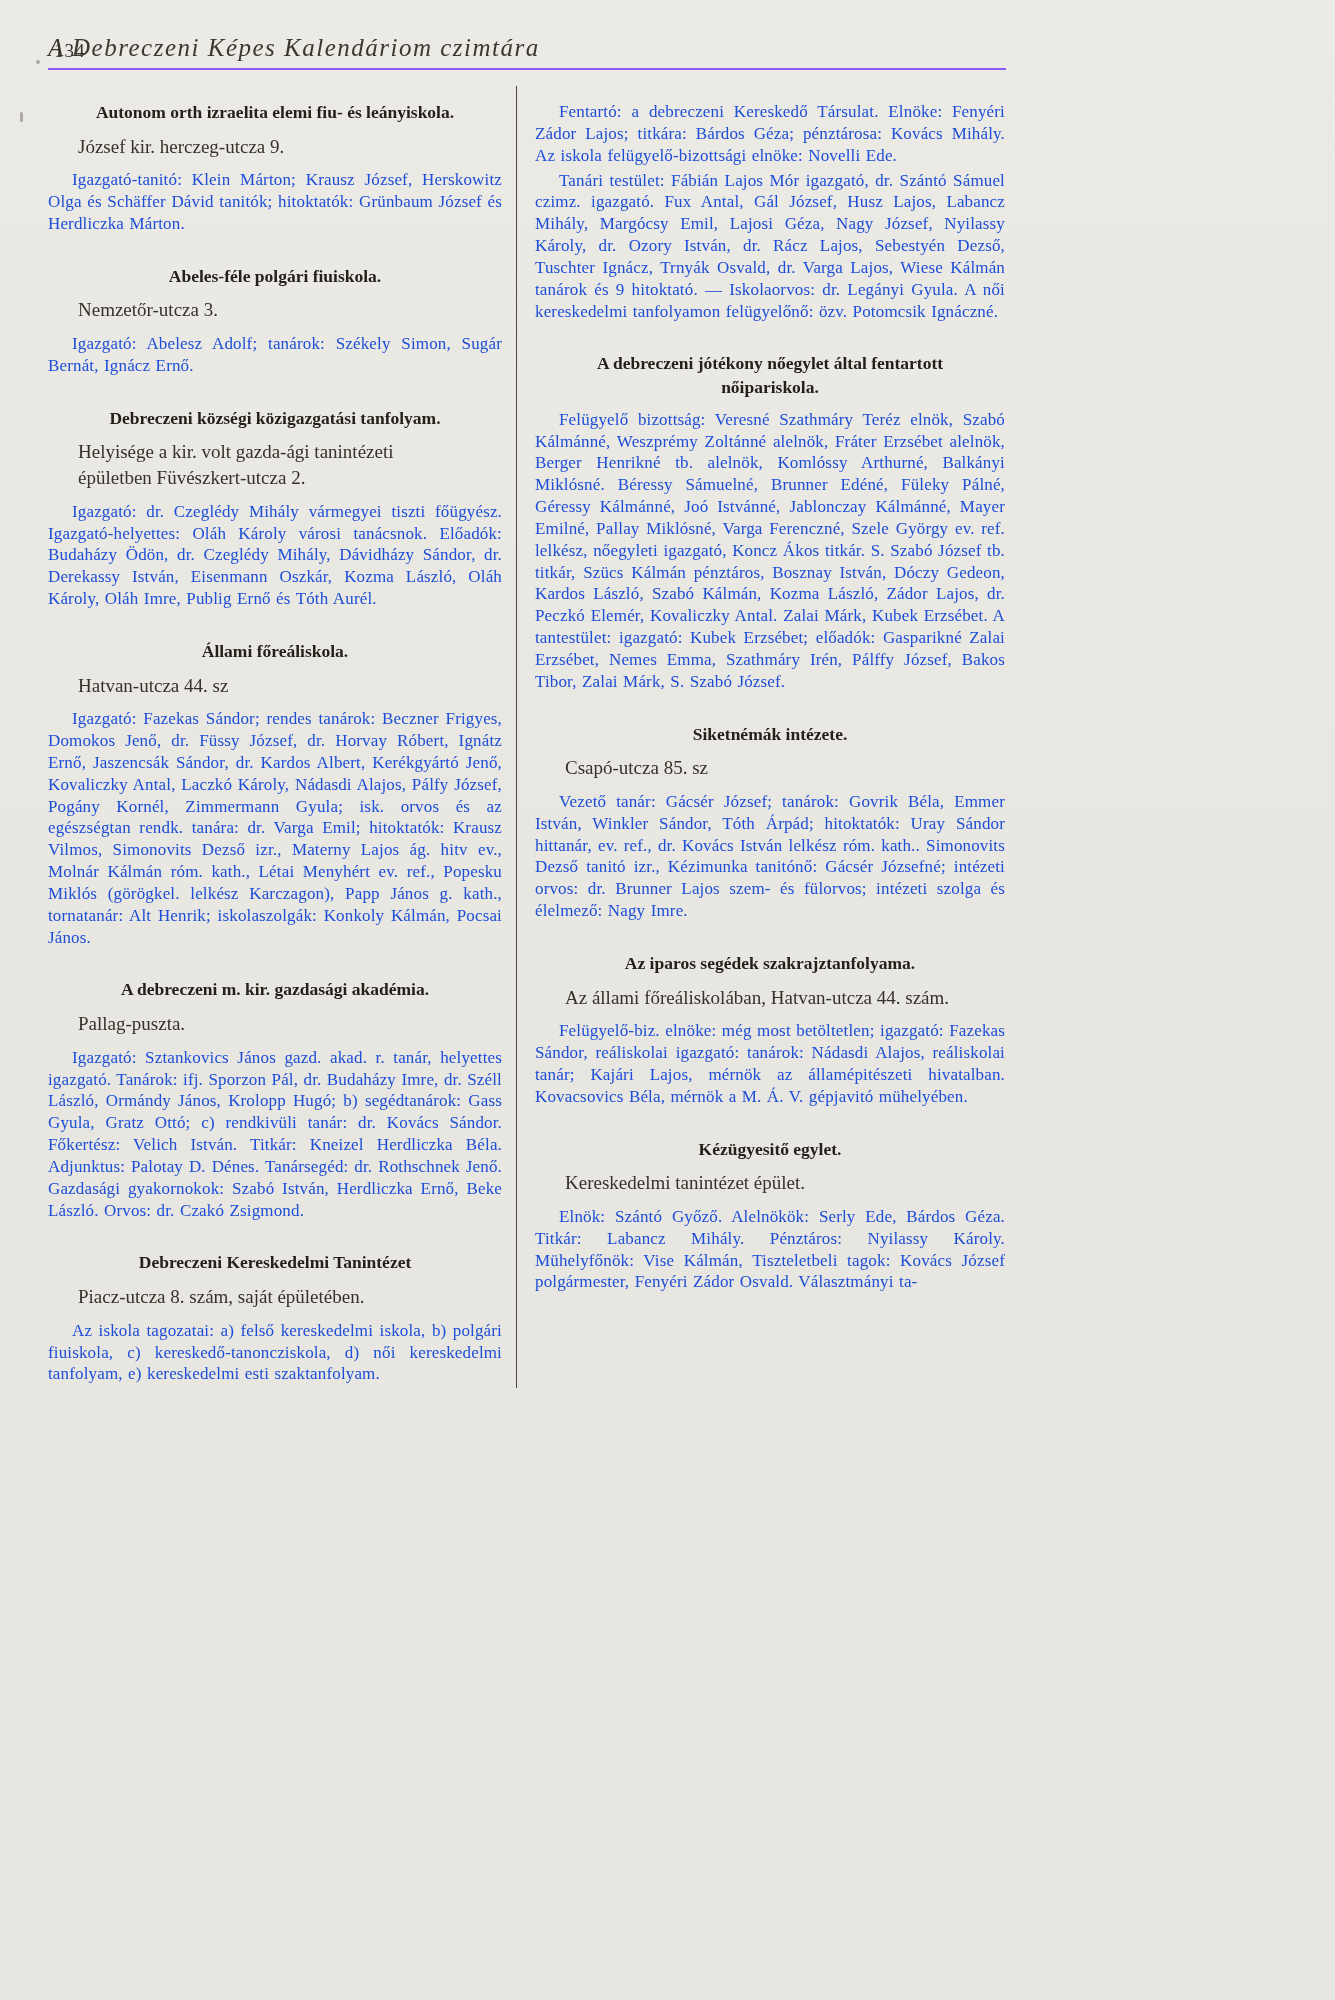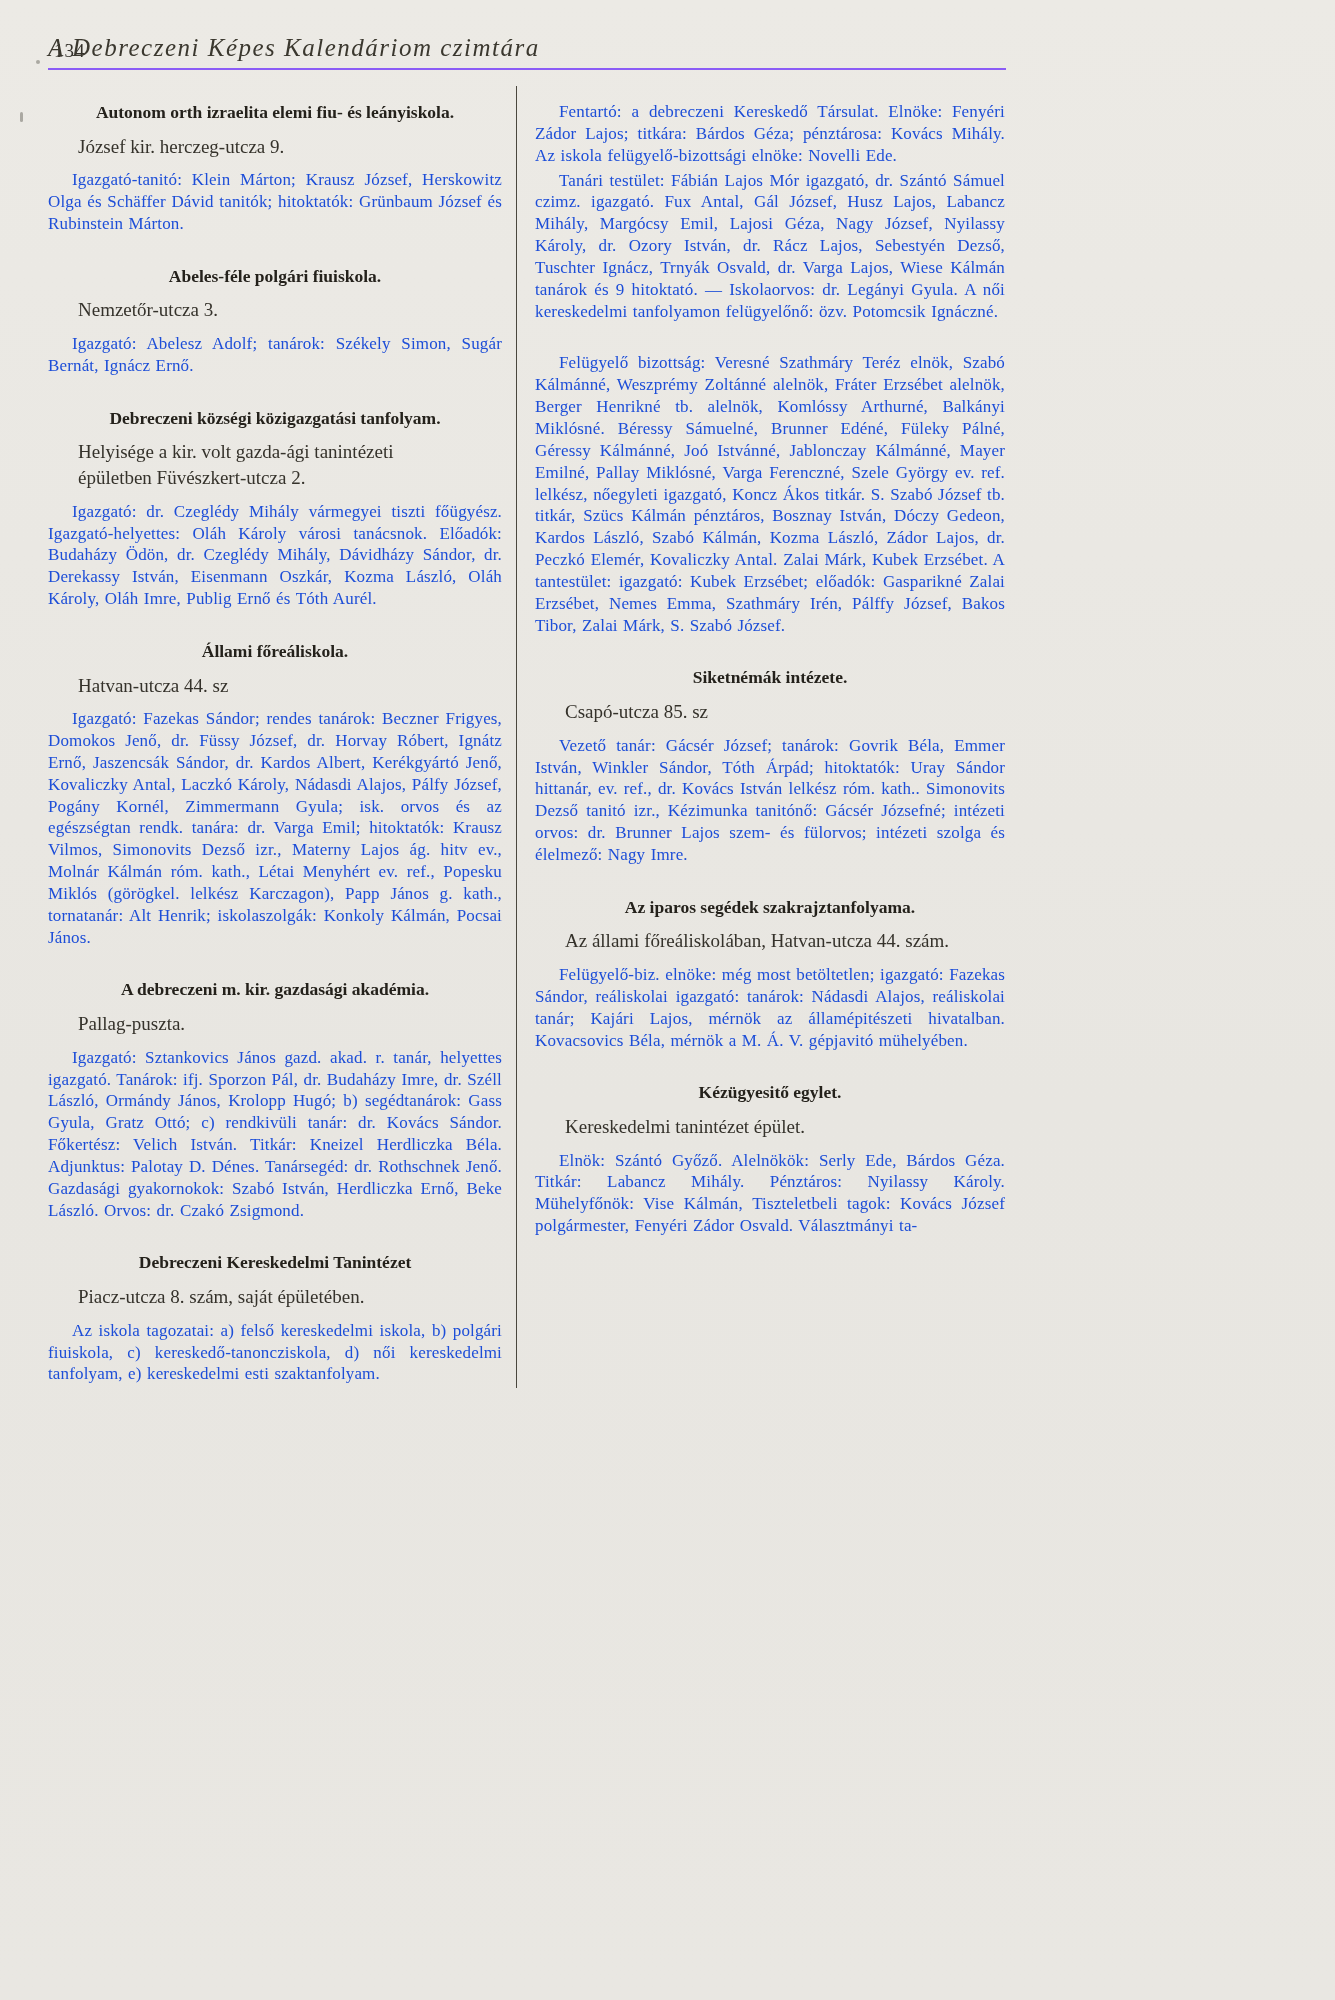--- a/index.html
+++ b/index.html
@@ -102,21 +102,21 @@
 <div class="page">
   <div class="header">
     <span class="page-number">134</span>
     <span class="running-title">A Debreczeni Képes Kalendáriom czimtára</span>
   </div>
   <div class="columns">
     <div class="col col-left" id="col-left">
         <section class="section">
           <h2 class="section-title">Autonom orth izraelita elemi fiu- és leányiskola.</h2>
           <div class="section-subtitle">József kir. herczeg-utcza 9.</div>
-          <p class="para">Igazgató-tanitó: Klein Márton; Krausz József, Herskowitz Olga és Schäffer Dávid tanitók; hitoktatók: Grünbaum József és Rubinstein Márton.</p>
+          <p class="para">Igazgató-tanitó: Klein Márton; Krausz József, Herskowitz Olga és Schäffer Dávid tanitók; hitoktatók: Grünbaum József és Herdliczka Márton.</p>
         </section>
         <section class="section">
           <h2 class="section-title">Abeles-féle polgári fiuiskola.</h2>
           <div class="section-subtitle">Nemzetőr-utcza 3.</div>
           <p class="para">Igazgató: Abelesz Adolf; tanárok: Székely Simon, Sugár Bernát, Ignácz Ernő.</p>
         </section>
         <section class="section">
           <h2 class="section-title">Debreczeni községi közigazgatási tanfolyam.</h2>
           <div class="section-subtitle">Helyisége a kir. volt gazda-ági tanintézeti épületben Füvészkert-utcza 2.</div>
           <p class="para">Igazgató: dr. Czeglédy Mihály vármegyei tiszti főügyész. Igazgató-helyettes: Oláh Károly városi tanácsnok. Előadók: Budaházy Ödön, dr. Czeglédy Mihály, Dávidházy Sándor, dr. Derekassy István, Eisenmann Oszkár, Kozma László, Oláh Károly, Oláh Imre, Publig Ernő és Tóth Aurél.</p>
@@ -137,20 +137,21 @@
           <p class="para">Az iskola tagozatai: a) felső kereskedelmi iskola, b) polgári fiuiskola, c) kereskedő-tanoncziskola, d) női kereskedelmi tanfolyam, e) kereskedelmi esti szaktanfolyam.</p>
         </section>
       </div>
     <div class="divider"></div>
     <div class="col col-right" id="col-right">
         <section class="section">
           <p class="para">Fentartó: a debreczeni Kereskedő Társulat. Elnöke: Fenyéri Zádor Lajos; titkára: Bárdos Géza; pénztárosa: Kovács Mihály. Az iskola felügyelő-bizottsági elnöke: Novelli Ede.</p>
           <p class="para">Tanári testület: Fábián Lajos Mór igazgató, dr. Szántó Sámuel czimz. igazgató. Fux Antal, Gál József, Husz Lajos, Labancz Mihály, Margócsy Emil, Lajosi Géza, Nagy József, Nyilassy Károly, dr. Ozory István, dr. Rácz Lajos, Sebestyén Dezső, Tuschter Ignácz, Trnyák Osvald, dr. Varga Lajos, Wiese Kálmán tanárok és 9 hitoktató. — Iskolaorvos: dr. Legányi Gyula. A női kereskedelmi tanfolyamon felügyelőnő: özv. Potomcsik Ignáczné.</p>
         </section>
         <section class="section">
+          <h2 class="section-title">A debreczeni jótékony nőegylet által fentartott nőipariskola.</h2>
           <p class="para">Felügyelő bizottság: Veresné Szathmáry Teréz elnök, Szabó Kálmánné, Weszprémy Zoltánné alelnök, Fráter Erzsébet alelnök, Berger Henrikné tb. alelnök, Komlóssy Arthurné, Balkányi Miklósné. Béressy Sámuelné, Brunner Edéné, Füleky Pálné, Géressy Kálmánné, Joó Istvánné, Jablonczay Kálmánné, Mayer Emilné, Pallay Miklósné, Varga Ferenczné, Szele György ev. ref. lelkész, nőegyleti igazgató, Koncz Ákos titkár. S. Szabó József tb. titkár, Szücs Kálmán pénztáros, Bosznay István, Dóczy Gedeon, Kardos László, Szabó Kálmán, Kozma László, Zádor Lajos, dr. Peczkó Elemér, Kovaliczky Antal. Zalai Márk, Kubek Erzsébet. A tantestület: igazgató: Kubek Erzsébet; előadók: Gasparikné Zalai Erzsébet, Nemes Emma, Szathmáry Irén, Pálffy József, Bakos Tibor, Zalai Márk, S. Szabó József.</p>
         </section>
         <section class="section">
           <h2 class="section-title">Siketnémák intézete.</h2>
           <div class="section-subtitle">Csapó-utcza 85. sz</div>
           <p class="para">Vezető tanár: Gácsér József; tanárok: Govrik Béla, Emmer István, Winkler Sándor, Tóth Árpád; hitoktatók: Uray Sándor hittanár, ev. ref., dr. Kovács István lelkész róm. kath.. Simonovits Dezső tanitó izr., Kézimunka tanitónő: Gácsér Józsefné; intézeti orvos: dr. Brunner Lajos szem- és fülorvos; intézeti szolga és élelmező: Nagy Imre.</p>
         </section>
         <section class="section">
           <h2 class="section-title">Az iparos segédek szakrajztanfolyama.</h2>
           <div class="section-subtitle">Az állami főreáliskolában, Hatvan-utcza 44. szám.</div>

